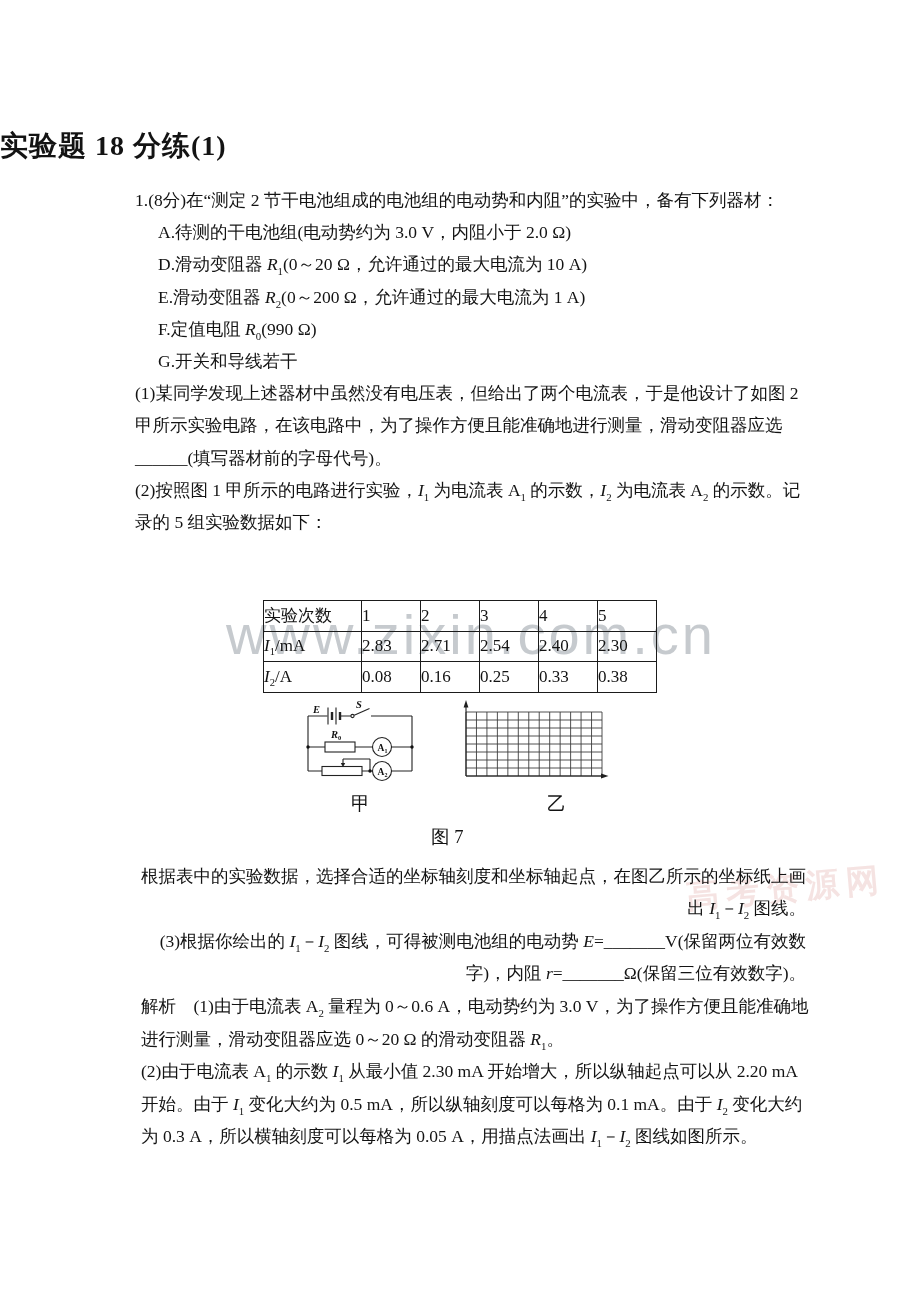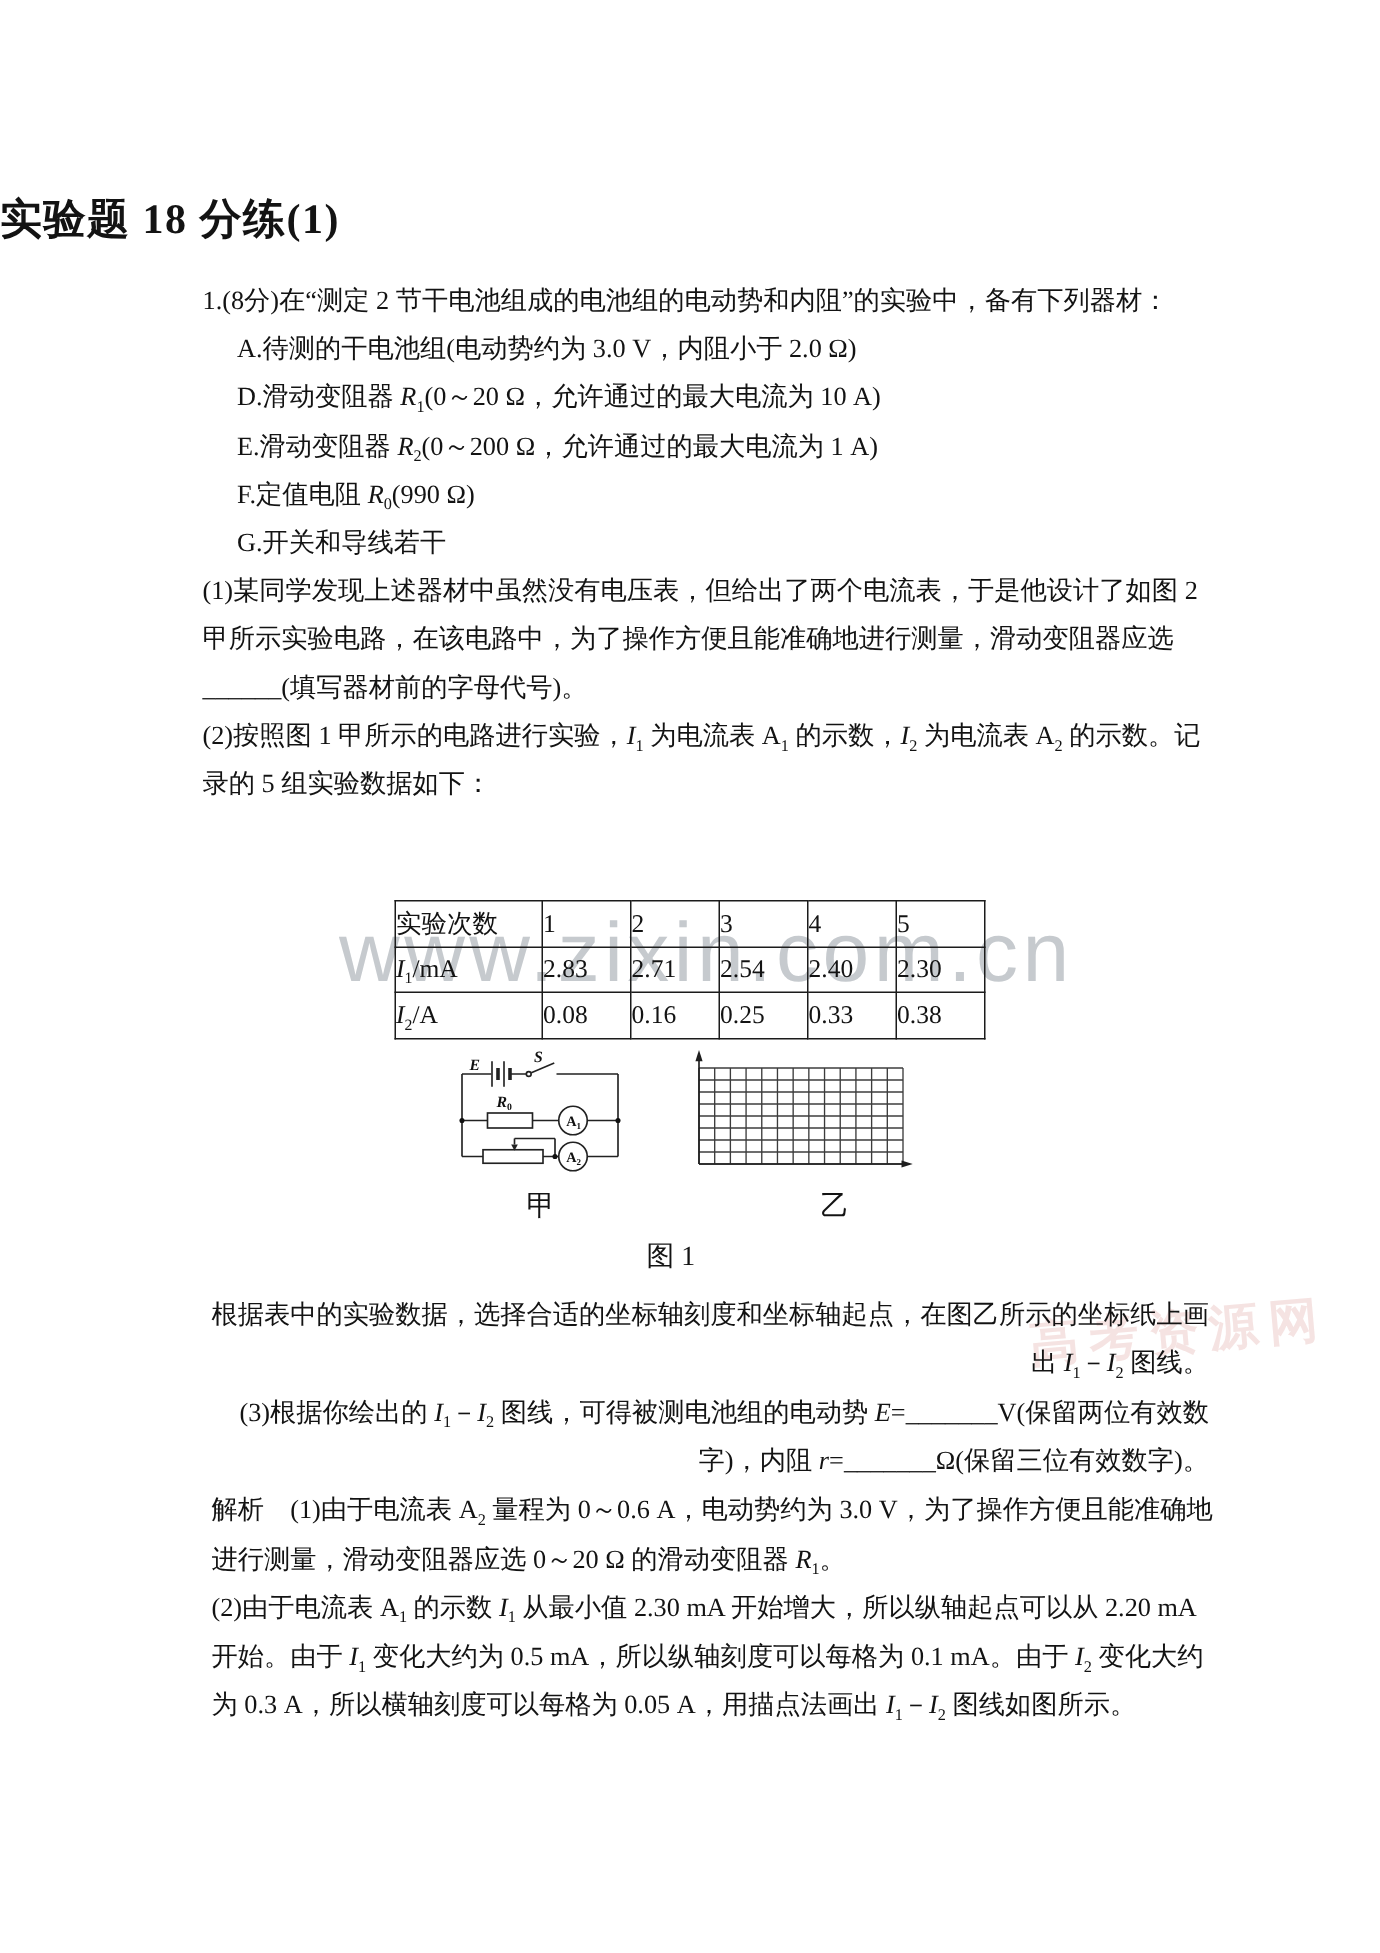--- a/index.html
+++ b/index.html
@@ -144,21 +144,21 @@
     <g stroke="#1e1e1e" stroke-width="1.1" fill="none">
       <path d="M8,76 V4"></path>
       <path d="M8,76 H146"></path>
     </g>
     <polygon points="8,0 5.6,7.5 10.4,7.5" fill="#1e1e1e"></polygon>
     <polygon points="150.5,76 143,73.6 143,78.4" fill="#1e1e1e"></polygon>
   </svg>
 
   <div class="fig-label fig-label-jia">甲</div>
   <div class="fig-label fig-label-yi">乙</div>
-  <div class="fig-caption">图 1</div>
+  <div class="fig-caption">图 7</div>
 
   <div class="block block-quest">
       <div class="line">根据表中的实验数据，选择合适的坐标轴刻度和坐标轴起点，在图乙所示的坐标纸上画</div>
       <div class="line">出 <i>I</i><sub>1</sub>－<i>I</i><sub>2</sub> 图线。</div>
       <div class="line">(3)根据你绘出的 <i>I</i><sub>1</sub>－<i>I</i><sub>2</sub> 图线，可得被测电池组的电动势 <i>E</i>=_______V(保留两位有效数</div>
       <div class="line">字)，内阻 <i>r</i>=_______Ω(保留三位有效数字)。</div>
     </div>
   <div class="block block-sol">
       <div class="line"><b>解析</b>　(1)由于电流表 A<sub>2</sub> 量程为 0～0.6 A，电动势约为 3.0 V，为了操作方便且能准确地</div>
       <div class="line">进行测量，滑动变阻器应选 0～20 Ω 的滑动变阻器 <i>R</i><sub>1</sub>。</div>

